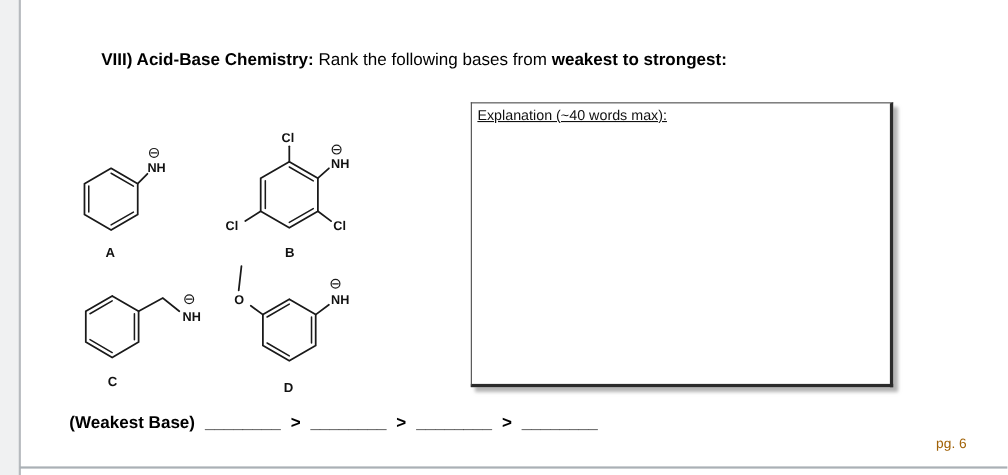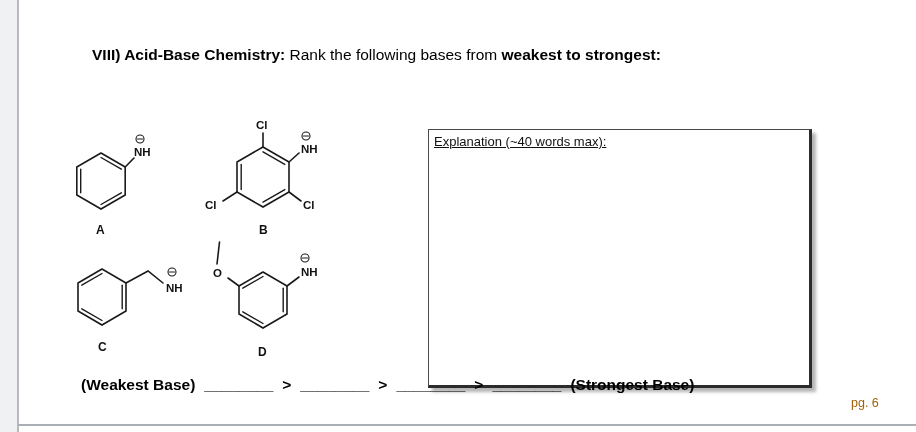--- a/index.html
+++ b/index.html
@@ -26,26 +26,25 @@
   .struct line.chg{stroke-width:1.1;}
   .atom{font-family:"Liberation Sans",sans-serif;font-size:11.5px;font-weight:bold;fill:#111;}
   .slabel{font-family:"Liberation Sans",sans-serif;font-size:12px;font-weight:bold;fill:#111;}
 
   .expl-box{
     position:absolute;left:428px;top:93px;width:384px;height:259px;
     box-sizing:border-box;background:#fff;
     border:1px solid #4a4a4a;border-right:3px solid #2b2b2b;border-bottom:3px solid #2b2b2b;
     box-shadow:4px 4px 3px rgba(120,120,120,0.55);
     padding:2px 5px;
-    margin-top:36px;
   }
   .expl-label{font-size:13px;text-decoration:underline;color:#111;}
 
   .rank-line{
-    position:absolute;left:81px;top:376px;
+    position:absolute;left:63px;top:376px;
     display:flex;align-items:center;gap:9px;
     font-size:15.5px;font-weight:bold;color:#000;white-space:nowrap;
   }
   .page-num{
     position:absolute;left:851px;top:396px;
     font-size:12.5px;color:#a16207;
   }
 </style>
 </head>
 <body>
@@ -127,16 +126,15 @@
 
 <div class="rank-line">
   <span>(Weakest Base)</span>
   <span>________</span>
   <span>&gt;</span>
   <span>________</span>
   <span>&gt;</span>
   <span>________</span>
   <span>&gt;</span>
   <span>________</span>
-  <span>(Strongest Base)</span>
 </div>
 
 <div class="page-num">pg. 6</div>
 
 </body></html>

